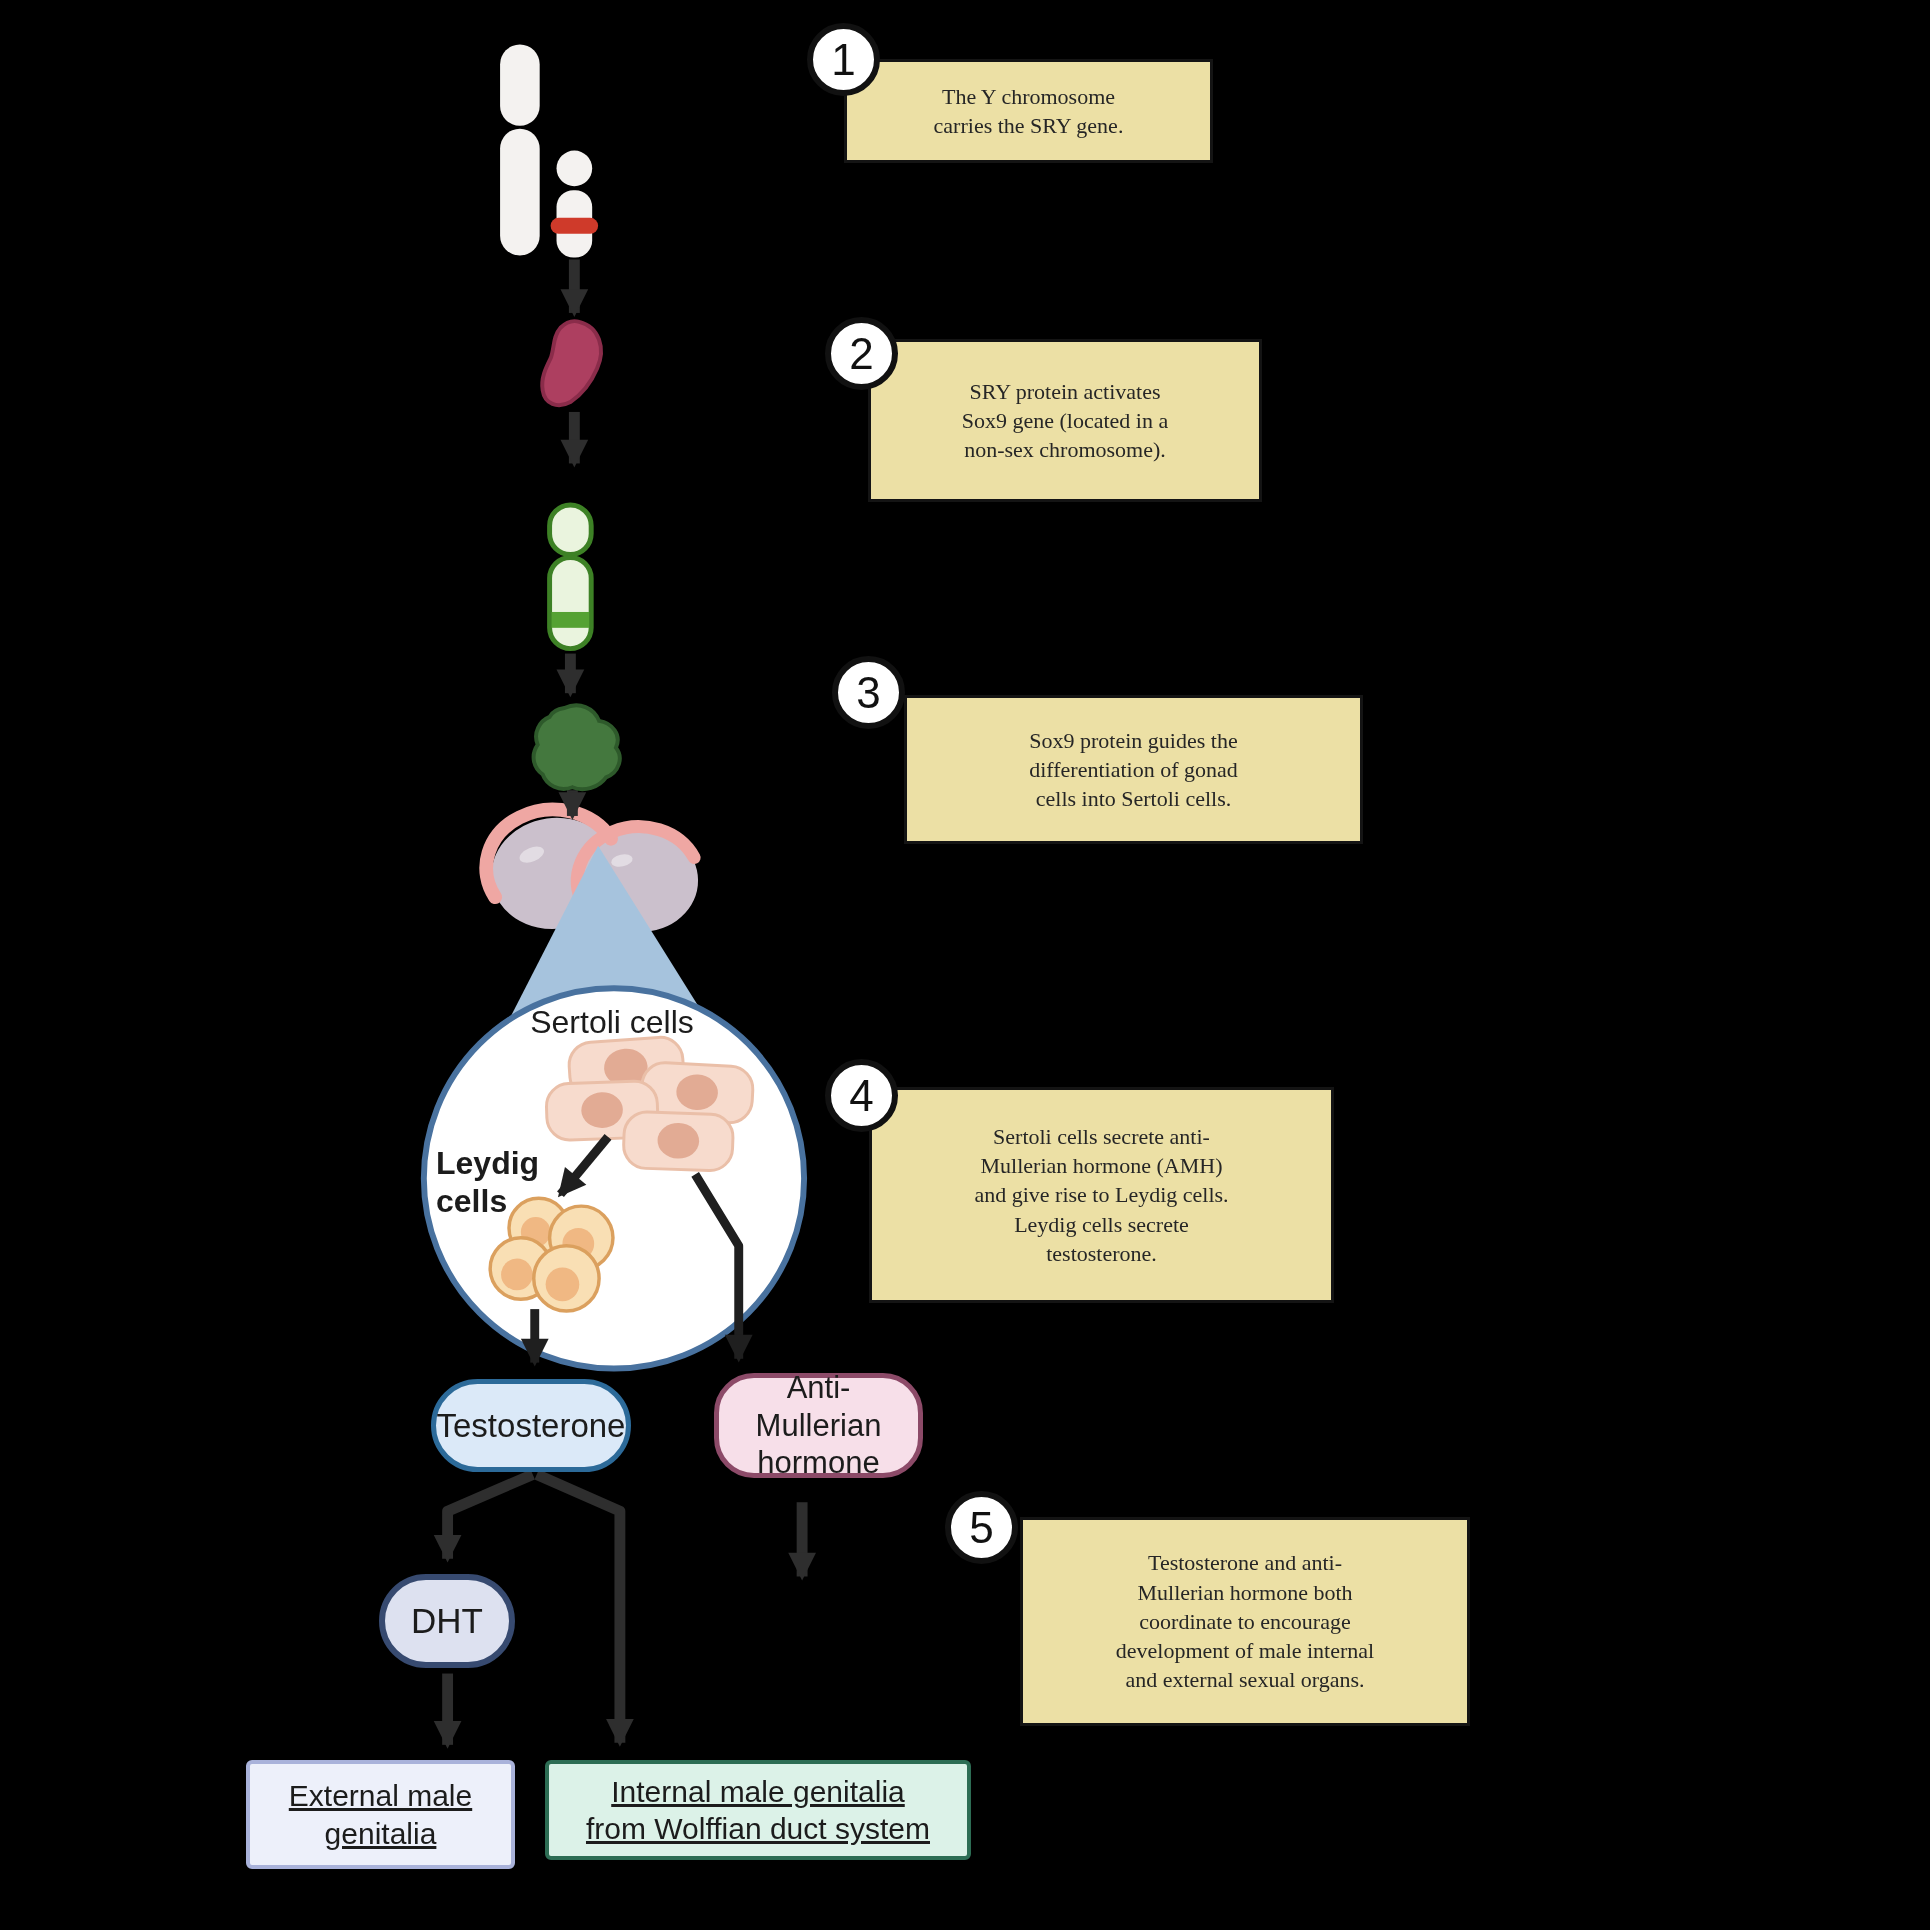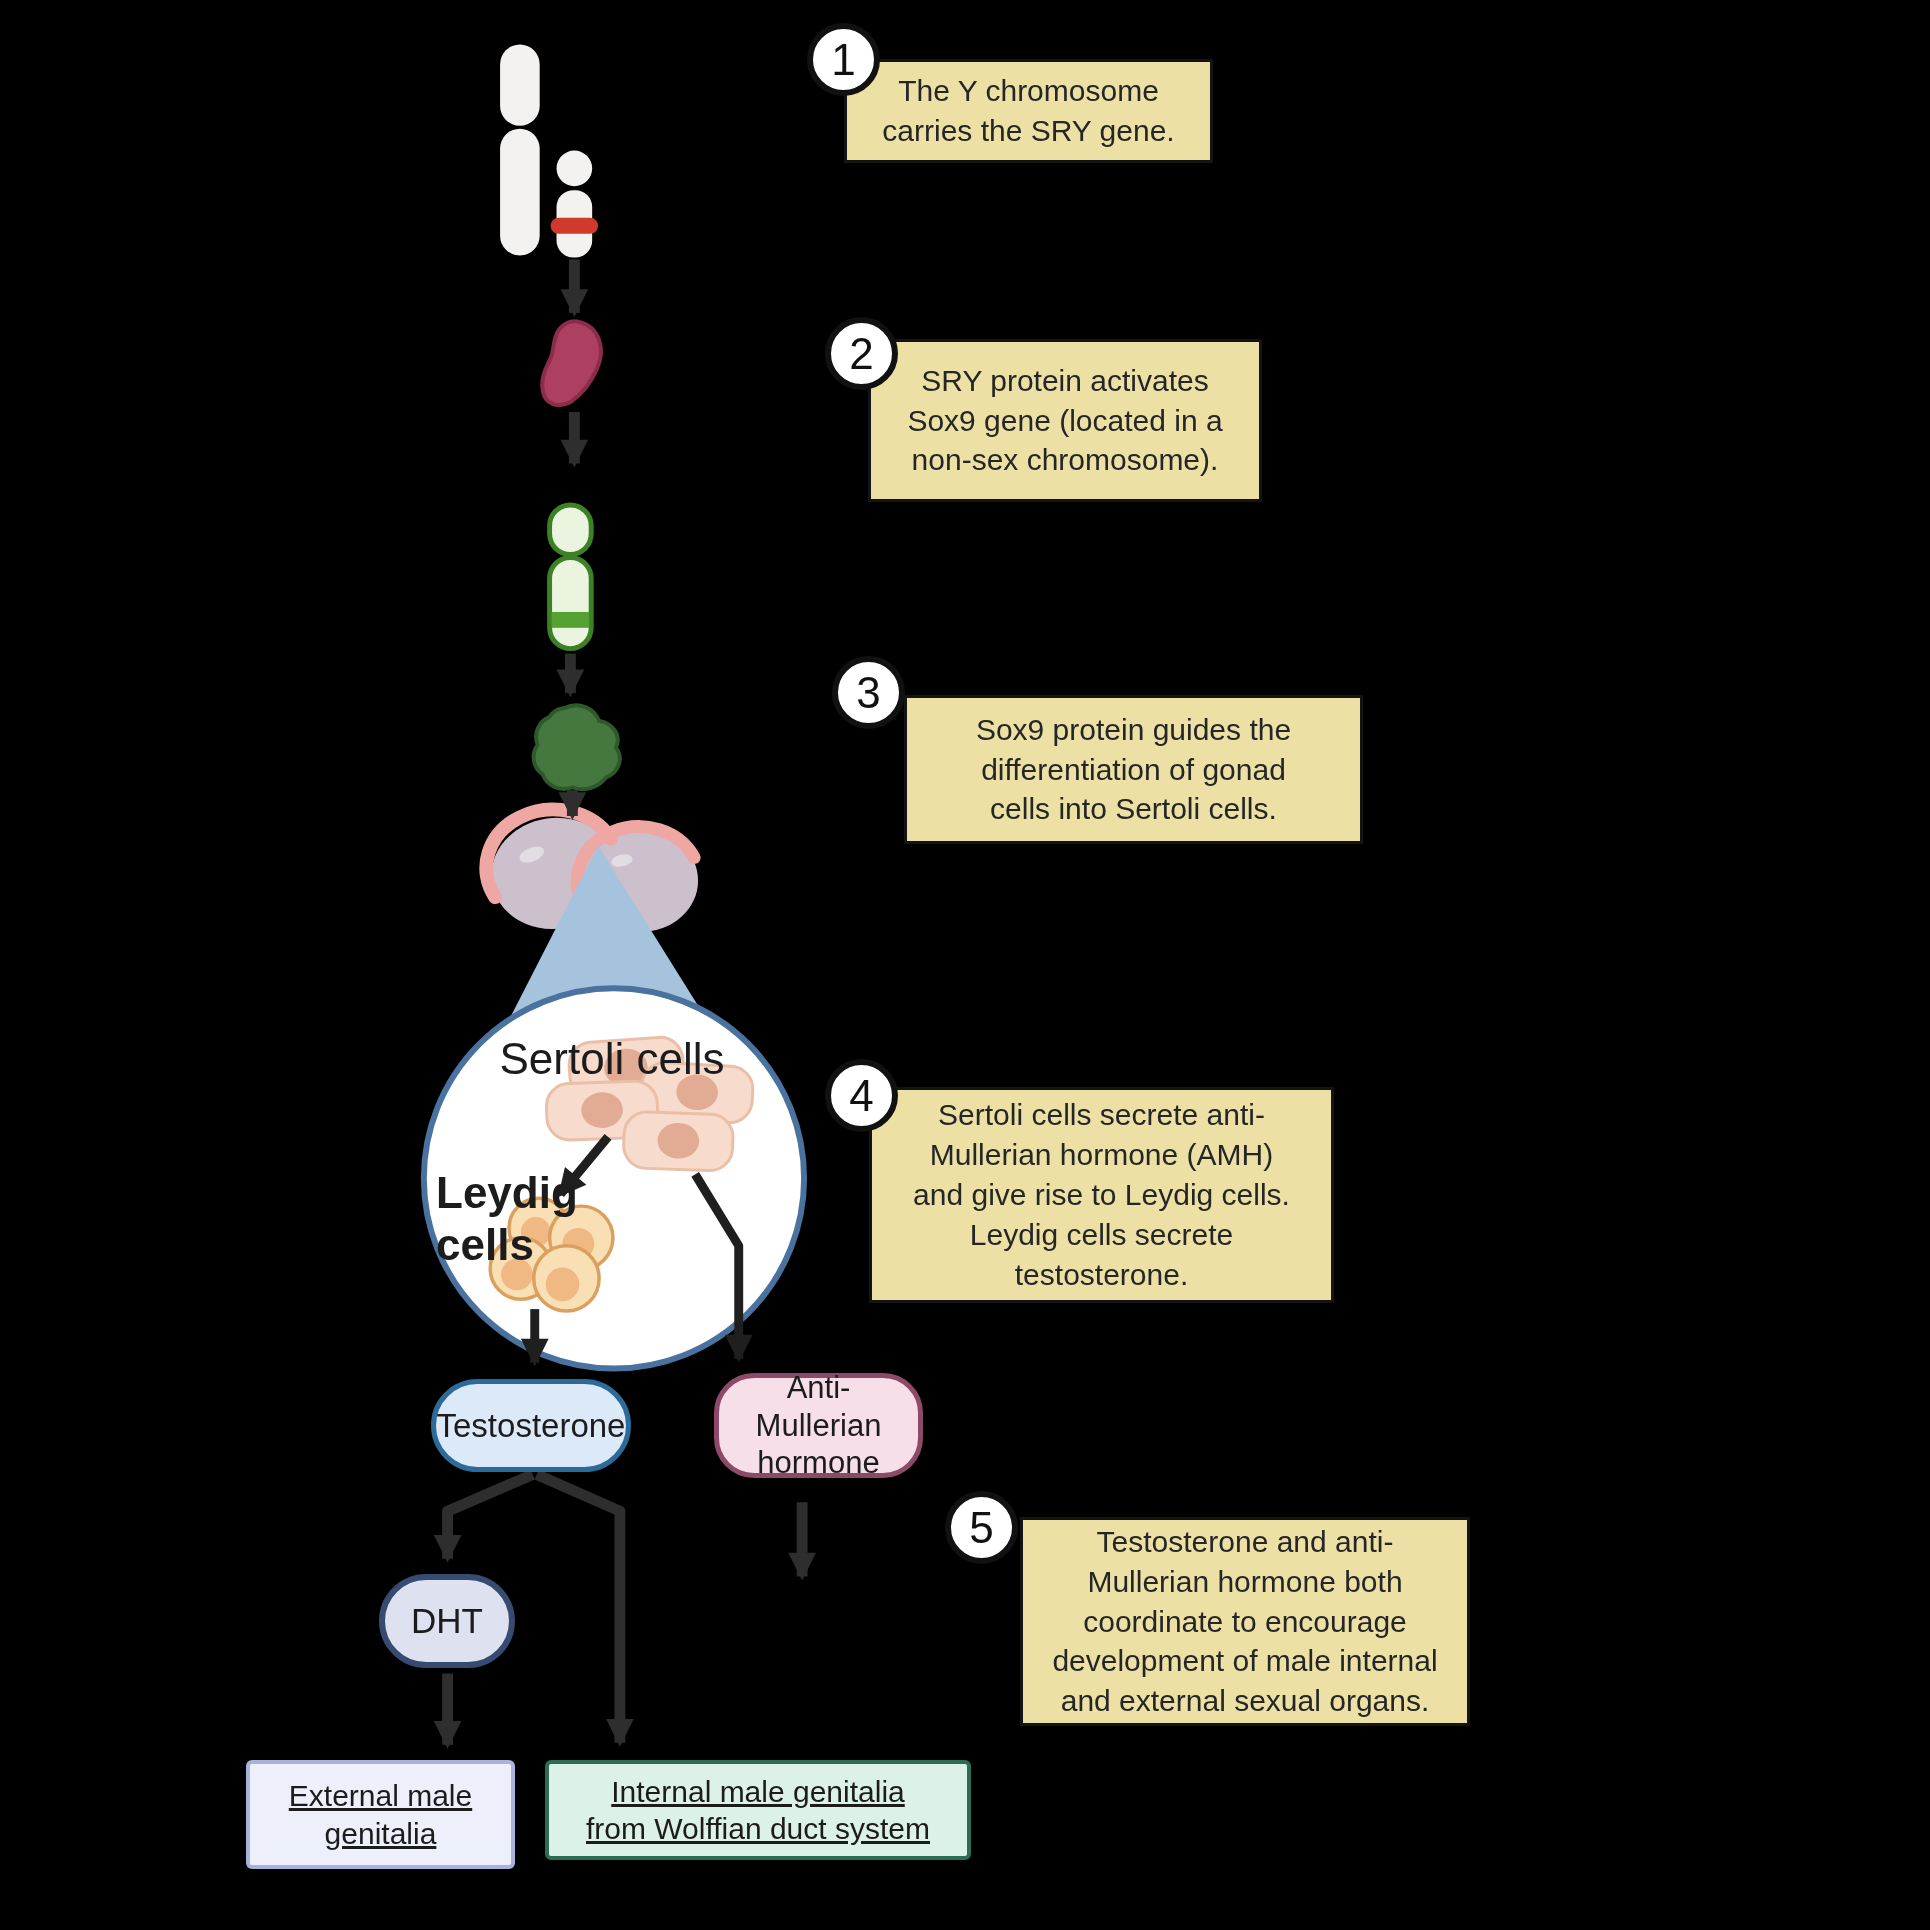--- a/index.html
+++ b/index.html
@@ -2,35 +2,35 @@
 <html style="--bg: #000000; --note_bg: #ece0a5; --note_border: #141414; --note_text: #262626; --badge_bg: #ffffff; --badge_border: #111111; --badge_text: #111111; --arrow: #2e2e2e; --arrow_dark: #1f1f1f; --chrom_white: #f4f2f0; --sry_band: #cf3a2a; --sry_fill: #ad3f60; --sry_stroke: #8a2c4a; --green_fill: #eaf4de; --green_stroke: #3d8125; --green_band: #55a233; --sox9_fill: #44783e; --sox9_stroke: #2e5a2b; --gonad_fill: #cbc0cc; --gonad_rim: #efa7a3; --funnel: #a6c3dd; --mag_fill: #ffffff; --mag_border: #49729f; --sertoli_fill: #f7dbcd; --sertoli_stroke: #eabfa8; --sertoli_nucleus: #e2ab94; --leydig_fill: #f9dfb4; --leydig_stroke: #dba05e; --leydig_nucleus: #f0b883; --t_fill: #dbe9f8; --t_border: #2c6a99; --amh_fill: #f7dfe9; --amh_border: #8c4a68; --dht_fill: #dde1f0; --dht_border: #374a70; --ext_fill: #edf0fa; --ext_border: #a9b2da; --int_fill: #dcf2e8; --int_border: #2d6d54; --label_text: #1c1c1c;"><head>
 <meta charset="utf-8">
 <style>
   html,body{margin:0;padding:0;background:var(--bg,#000);}
   .stage{position:relative;width:1931px;height:1931px;background:var(--bg,#000);overflow:hidden;
          font-family:"Liberation Sans", sans-serif;}
   svg.canvas{position:absolute;left:0;top:0;z-index:1;}
   .ov{position:absolute;z-index:2;box-sizing:border-box;display:flex;align-items:center;
       justify-content:center;text-align:center;white-space:pre-line;}
   .note{background:var(--note_bg);border:3px solid var(--note_border);color:var(--note_text);
-        font-size:30px;line-height:1.33;padding:4px 10px;}
+        font-size:22px;line-height:1.33;padding:4px 10px;font-family:Liberation Serif, serif;}
   .badge{width:73px;height:73px;border-radius:50%;background:var(--badge_bg);
          border:6px solid var(--badge_border);color:var(--badge_text);
          font-size:44px;font-weight:500;z-index:3;}
   .pill{color:var(--label_text);}
   .pill-testosterone{background:var(--t_fill);border:5px solid var(--t_border);
         border-radius:48px;font-size:33px;}
   .pill-amh{background:var(--amh_fill);border:5px solid var(--amh_border);
         border-radius:40px;font-size:31px;line-height:1.22;}
   .pill-dht{background:var(--dht_fill);border:6px solid var(--dht_border);
         border-radius:50px;font-size:35px;}
   .endbox{font-size:30px;line-height:1.25;color:var(--label_text);border-radius:6px;text-decoration:underline;}
   .endbox-external{background:var(--ext_fill);border:4px solid var(--ext_border);}
   .endbox-internal{background:var(--int_fill);border:4px solid var(--int_border);}
-  .maglbl{color:var(--label_text);font-size:44px;line-height:1.16;background:transparent;margin-top:36px;}
+  .maglbl{color:var(--label_text);font-size:32px;line-height:1.16;background:transparent;}
   .maglbl.left{justify-content:flex-start;text-align:left;font-weight:bold;}
 </style>
 </head>
 <body>
 
 <div class="stage">
 
   <svg class="canvas" width="1931" height="1931" viewBox="0 0 1950 1950">
     <defs>
       <marker id="ah-gray" markerUnits="userSpaceOnUse" markerWidth="36" markerHeight="32" refX="26" refY="16" orient="auto">

